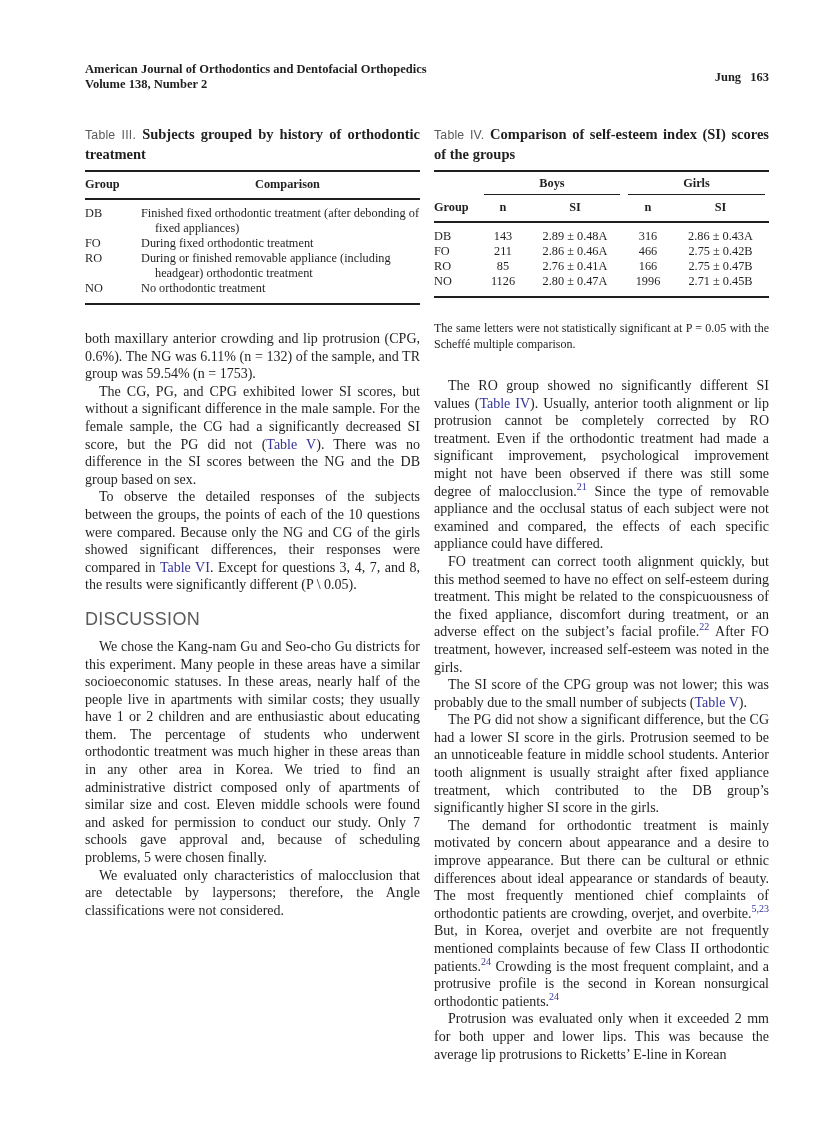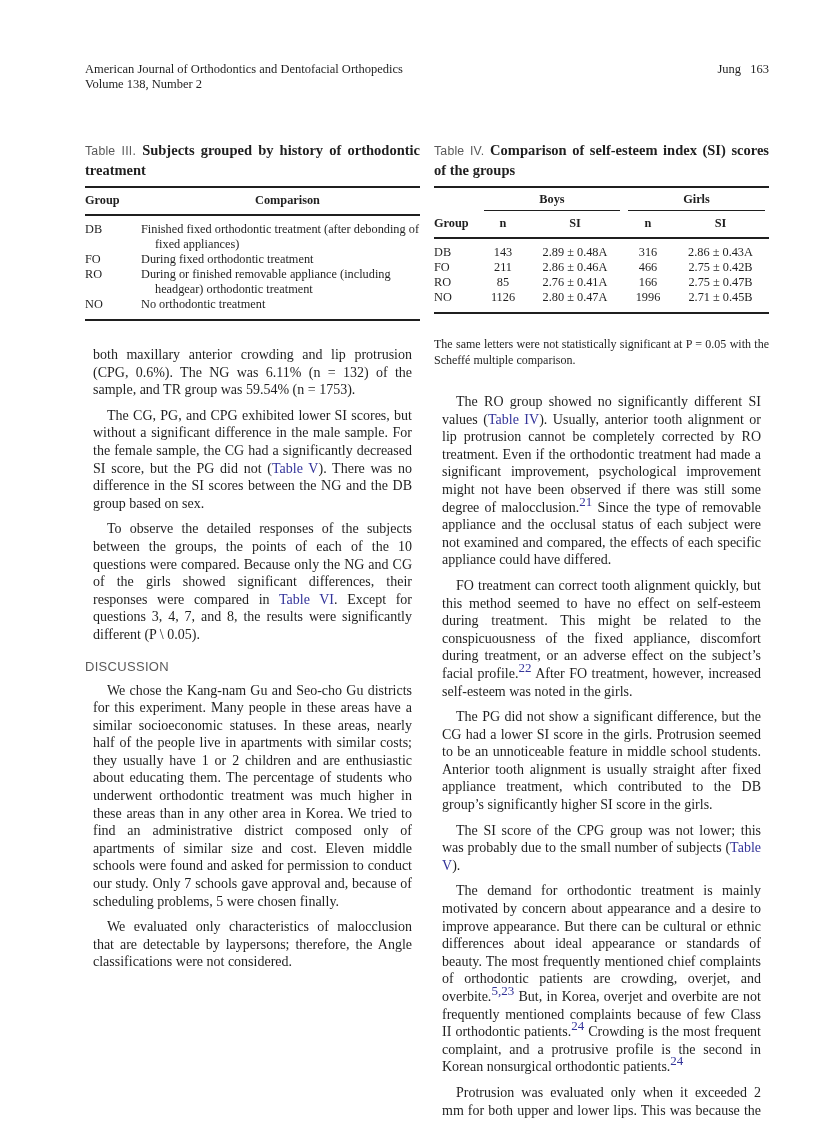--- a/index.html
+++ b/index.html
@@ -16,32 +16,32 @@
     font-family: "Liberation Serif", serif;
     color: var(--text);
     padding: 62px 69px 0 85px;
     position: relative;
     overflow: hidden;
   }
   
   .page-header {
     display: flex;
     justify-content: space-between;
-    align-items: flex-start;
+    align-items: center;
     font-size: 12.5px;
-    font-weight: normal;
+    font-weight: bold;
     line-height: 15px;
   }
   .page-header .right span { margin-left: 6px; }
   .page-header .right span:first-child { margin-left: 13px; }
   
   .columns { display: flex; gap: 14px; margin-top: 33px; }
   .col { width: 335px; }
   
-  .table-caption { font-size: 14.5px; line-height: 19px; text-align: justify; margin: 16px 0 6px 0; }
+  .table-caption { font-size: 14.5px; line-height: 19px; text-align: justify; margin: 0 0 6px 0; }
   .caption-label {
     font-family: "Liberation Sans", sans-serif;
     font-size: 12.3px;
     color: var(--label_gray);
     letter-spacing: .2px;
   }
   .caption-title { font-weight: bold; }
   table.data-table {
     width: 100%;
     border-collapse: collapse;
@@ -65,38 +65,38 @@
     border-bottom: 1.5px solid var(--text);
     padding-bottom: 3px;
     margin: 0 4px;
   }
   td.c, th.c { text-align: center; }
   td.l, th.l { text-align: left; }
   .footnote { font-size: 12px; line-height: 15.5px; text-align: justify; margin-top: 23px; }
   
   .col-body { margin-top: 25px; }
   p.body-par {
-    margin: 8px;
+    margin: 0;
     font-size: 14px;
     line-height: 17.6px;
     text-align: justify;
   }
   p.body-par.indent { text-indent: 14px; }
   .section-heading {
     font-family: "Liberation Sans", sans-serif;
-    font-size: 13px;
+    font-size: 18px;
     font-weight: normal;
     color: var(--label_gray);
     letter-spacing: .3px;
     margin: 15px 0 8px 0;
   }
   .table-link { color: var(--link); cursor: pointer; }
   sup.cite-link {
     color: var(--link);
-    font-size: 13px;
+    font-size: 10px;
     line-height: 0;
     cursor: pointer;
   }
 </style>
 </head>
 <body>
 
 <div class="page">
 
   <header class="page-header">
@@ -226,21 +226,21 @@
               <td class="c">2.71 ± 0.45B</td>
             </tr>
           </tbody>
         </table>
         <p class="footnote">The same letters were not statistically significant at P = 0.05 with the Scheffé multiple comparison.</p>
       </div>
 
       <div class="col-body">
         <p class="body-par indent"><span>The RO group showed no significantly different SI values (</span><span class="table-link">Table IV</span><span>). Usually, anterior tooth alignment or lip protrusion cannot be completely corrected by RO treatment. Even if the orthodontic treatment had made a significant improvement, psychological improvement might not have been observed if there was still some degree of malocclusion.</span><sup class="cite-link">21</sup><span> Since the type of removable appliance and the occlusal status of each subject were not examined and compared, the effects of each specific appliance could have differed.</span></p>
         <p class="body-par indent"><span>FO treatment can correct tooth alignment quickly, but this method seemed to have no effect on self-esteem during treatment. This might be related to the conspicuousness of the fixed appliance, discomfort during treatment, or an adverse effect on the subject’s facial profile.</span><sup class="cite-link">22</sup><span> After FO treatment, however, increased self-esteem was noted in the girls.</span></p>
+        <p class="body-par indent"><span>The SI score of the CPG group was not lower; this was probably due to the small number of subjects (</span><span class="table-link">Table V</span><span>).</span></p>
         <p class="body-par indent"><span>The PG did not show a significant difference, but the CG had a lower SI score in the girls. Protrusion seemed to be an unnoticeable feature in middle school students. Anterior tooth alignment is usually straight after fixed appliance treatment, which contributed to the DB group’s significantly higher SI score in the girls.</span></p>
-        <p class="body-par indent"><span>The SI score of the CPG group was not lower; this was probably due to the small number of subjects (</span><span class="table-link">Table V</span><span>).</span></p>
         <p class="body-par indent"><span>The demand for orthodontic treatment is mainly motivated by concern about appearance and a desire to improve appearance. But there can be cultural or ethnic differences about ideal appearance or standards of beauty. The most frequently mentioned chief complaints of orthodontic patients are crowding, overjet, and overbite.</span><sup class="cite-link">5,23</sup><span> But, in Korea, overjet and overbite are not frequently mentioned complaints because of few Class II orthodontic patients.</span><sup class="cite-link">24</sup><span> Crowding is the most frequent complaint, and a protrusive profile is the second in Korean nonsurgical orthodontic patients.</span><sup class="cite-link">24</sup></p>
         <p class="body-par indent"><span>Protrusion was evaluated only when it exceeded 2 mm for both upper and lower lips. This was because the average lip protrusions to Ricketts’ E-line in Korean</span></p>
       </div>
     </section>
 
   </main>
 </div>
 
 </body></html>

